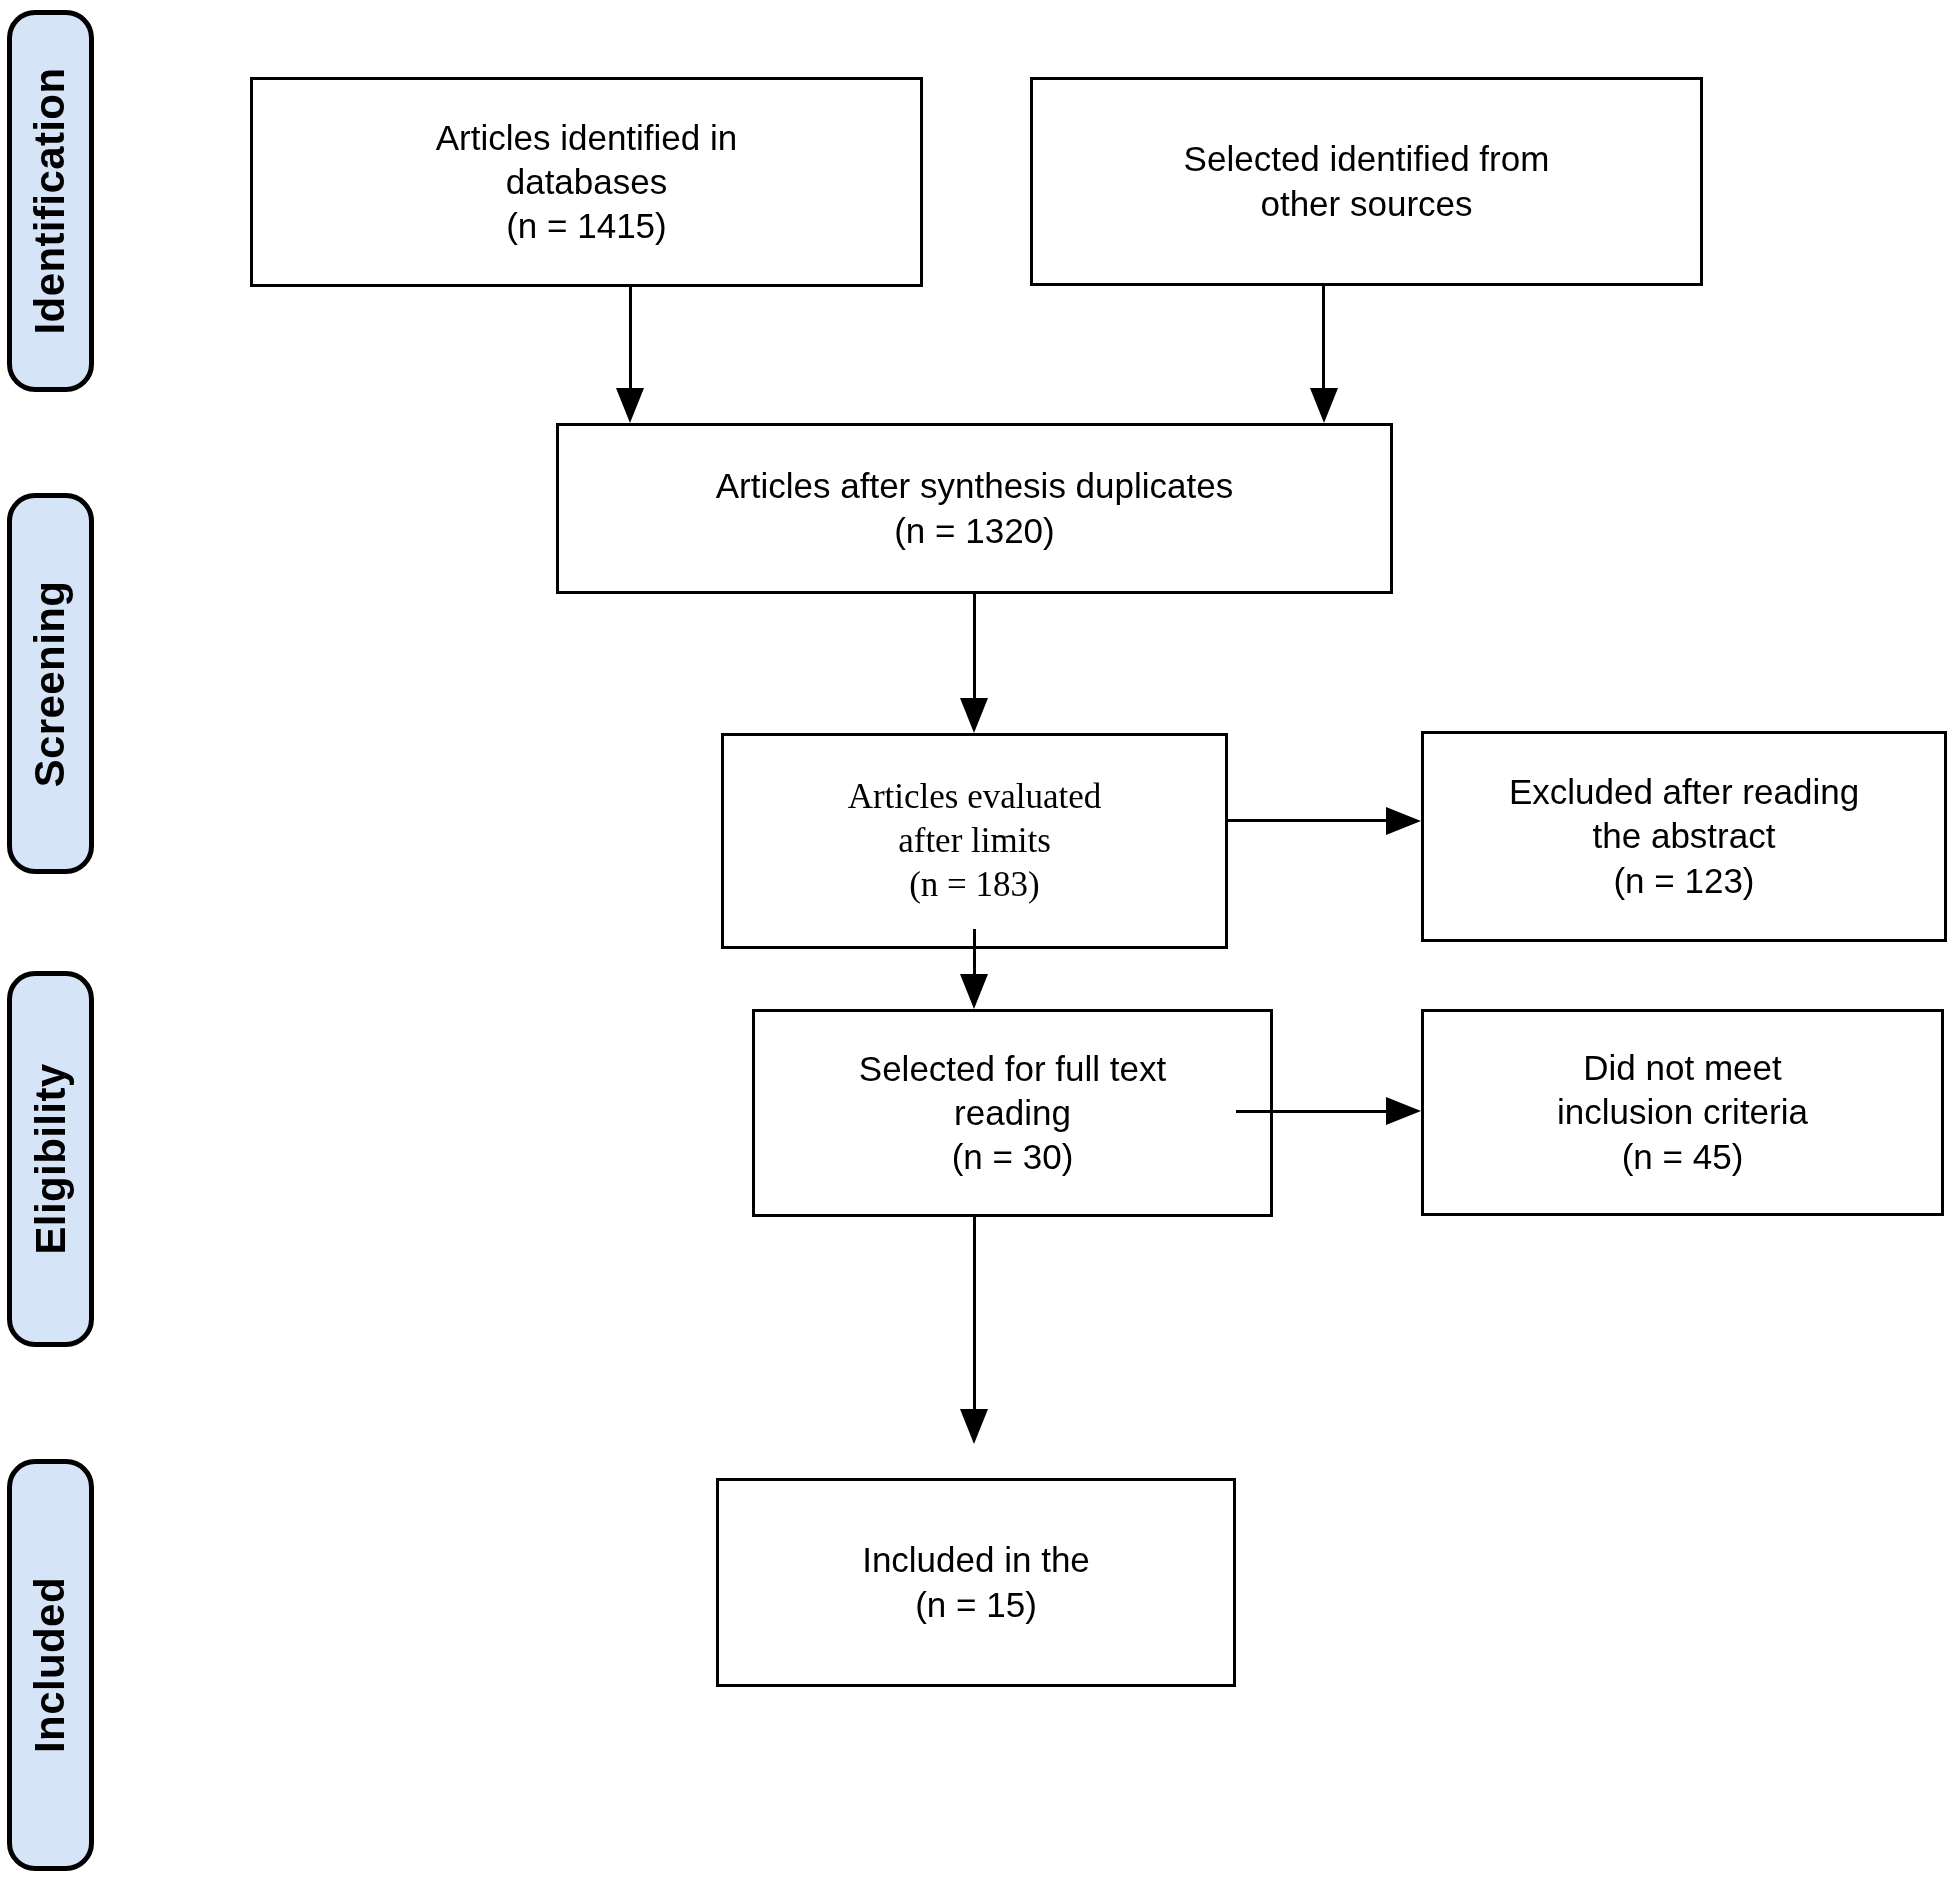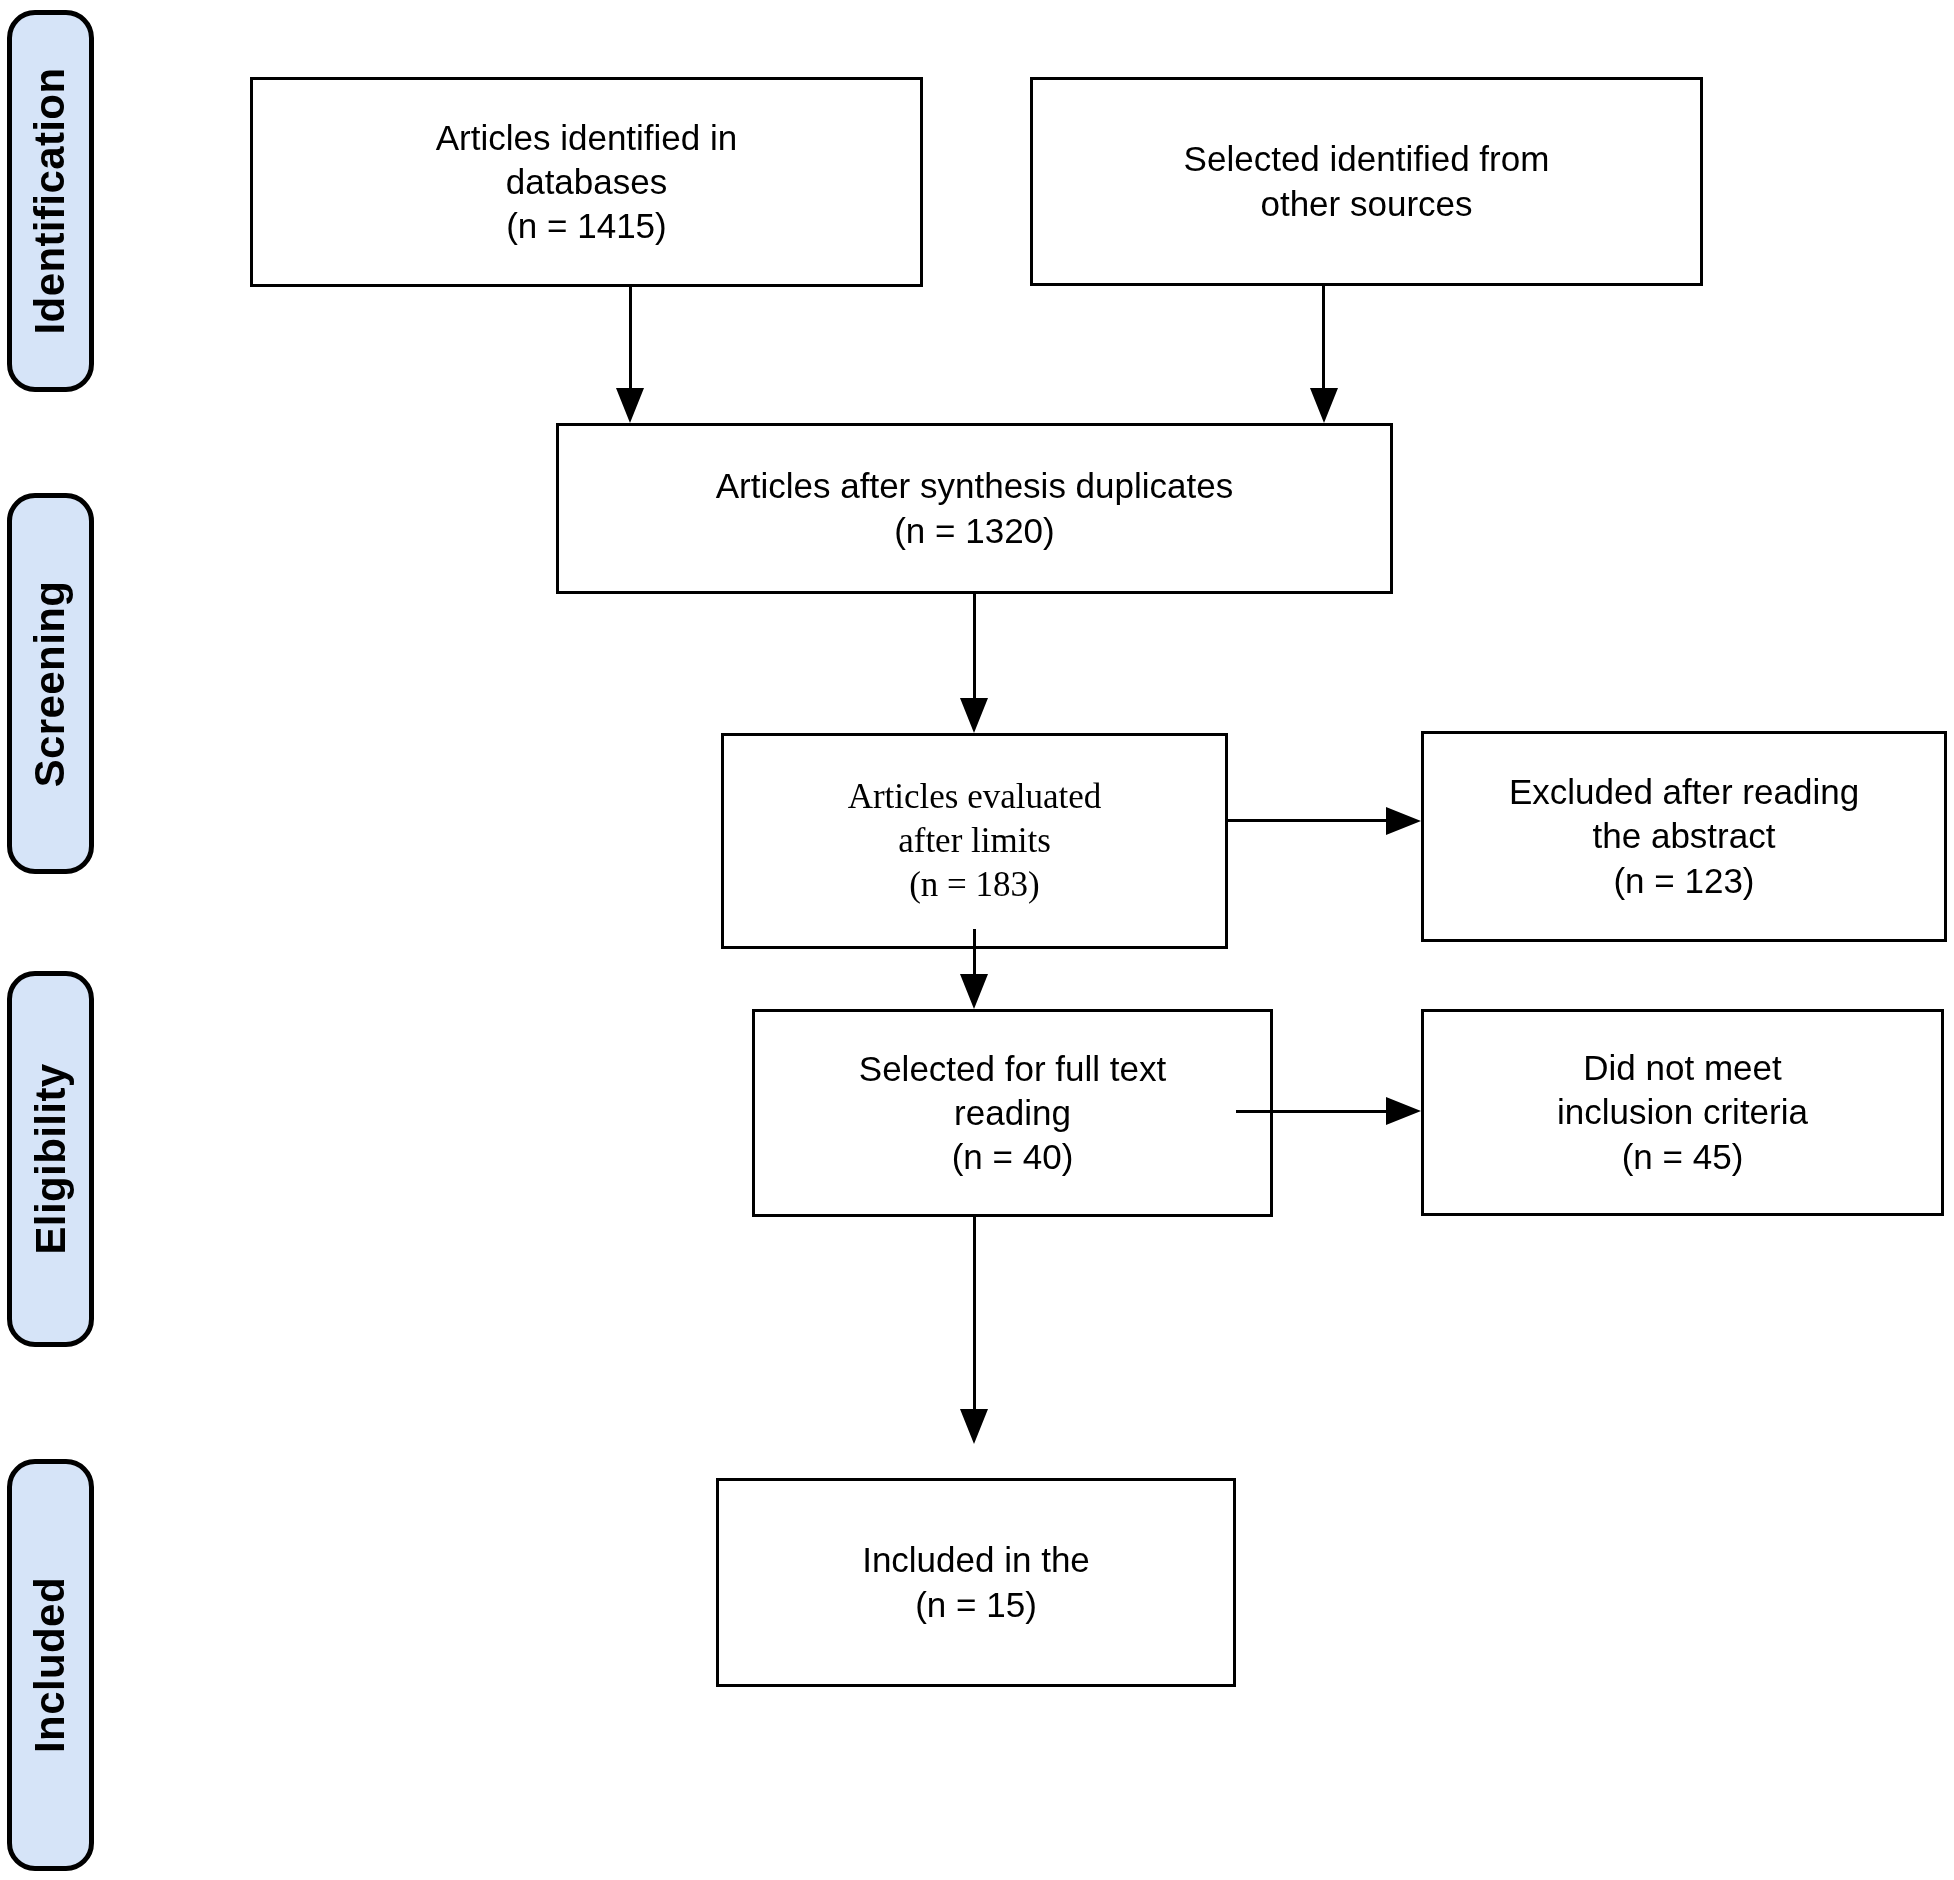--- a/index.html
+++ b/index.html
@@ -114,21 +114,21 @@
       <div>Excluded after reading</div>
       <div>the abstract</div>
       <div>(n = 123)</div>
     </div>
   </div>
 
   <div class="box" style="left:716px; top:1009px; width:521px; height:208px;margin-left:36px;">
     <div class="box-text">
       <div>Selected for full text</div>
       <div>reading</div>
-      <div>(n = 40)</div>
+      <div>(n = 30)</div>
     </div>
   </div>
   <div class="box" style="left:1421px; top:1009px; width:523px; height:207px;">
     <div class="box-text">
       <div>Did not meet</div>
       <div>inclusion criteria</div>
       <div>(n = 45)</div>
     </div>
   </div>
 

